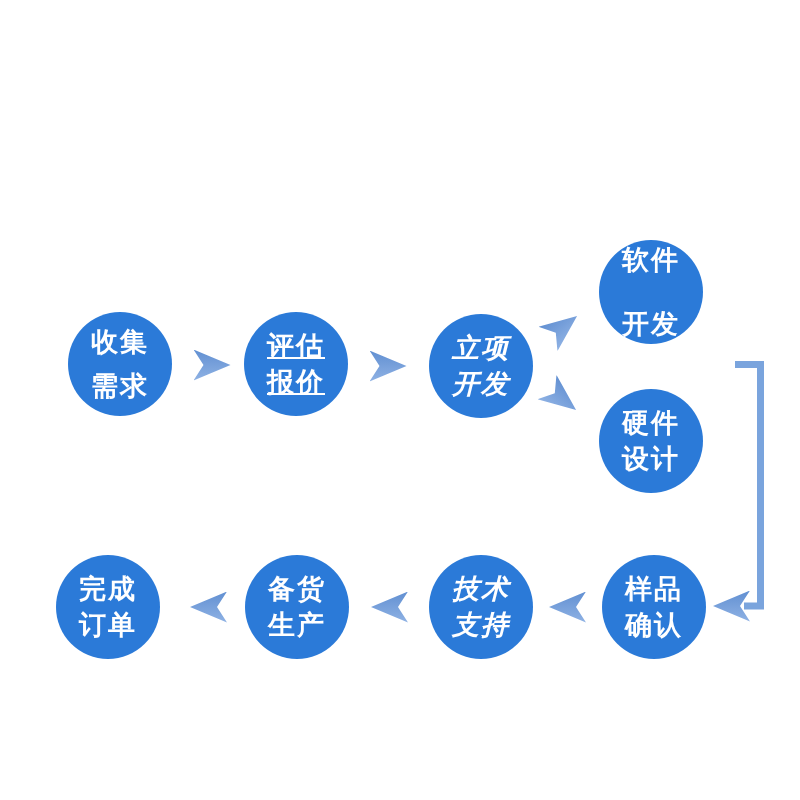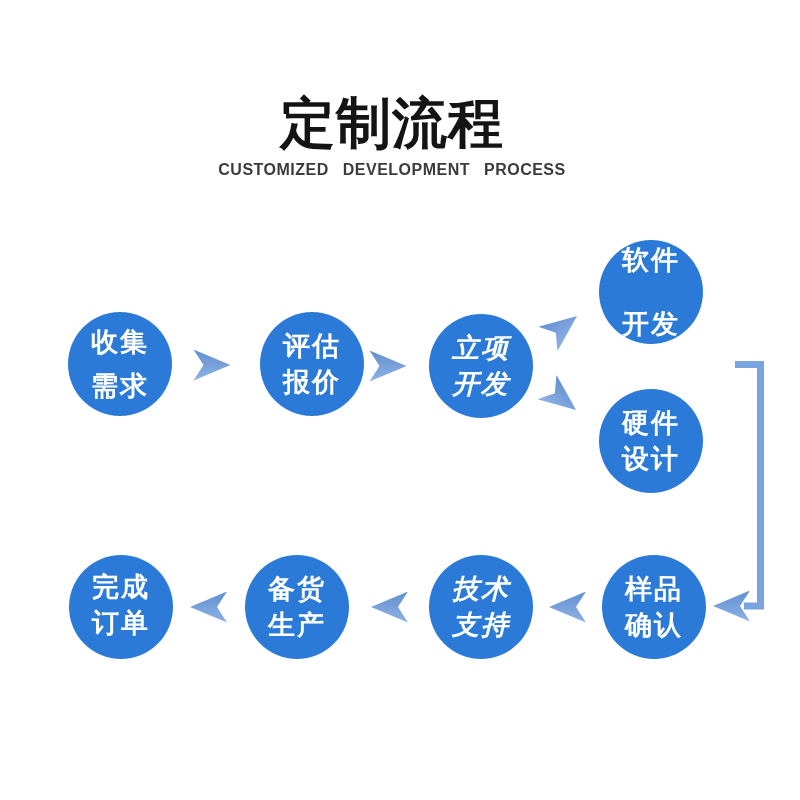--- a/index.html
+++ b/index.html
@@ -68,35 +68,31 @@
     fill:none;
     stroke:var(--connector,#7aa4dd);
     stroke-width:7;
   }
 </style>
 </head>
 <body>
 
 <div class="canvas">
 
-  <div class="header">
-    <h1 class="title">定制流程</h1>
-    <div class="subtitle">CUSTOMIZED DEVELOPMENT PROCESS</div>
-  </div>
 
   <svg class="connector-svg" viewBox="0 0 800 800">
     <path class="connector-path" id="connector-path" d="M 735 364.5 L 760.5 364.5 L 760.5 606 L 744 606"></path>
   </svg>
 
   <div id="nodes-layer">
       <div class="node" style="left: 68px; top: 312px; gap: 8px;">
         <span>收集</span>
         <span>需求</span>
       </div>
-      <div class="node" style="left: 260px; top: 312px;">
+      <div class="node" style="left: 244px; top: 312px; text-decoration: underline;">
         <span>评估</span>
         <span>报价</span>
       </div>
       <div class="node" style="left: 429px; top: 314px; font-style: italic;">
         <span>立项</span>
         <span>开发</span>
       </div>
       <div class="node" style="left: 599px; top: 240px; gap: 28px;">
         <span>软件</span>
         <span>开发</span>
@@ -110,21 +106,21 @@
         <span>确认</span>
       </div>
       <div class="node" style="left: 429px; top: 555px; font-style: italic;">
         <span>技术</span>
         <span>支持</span>
       </div>
       <div class="node" style="left: 245px; top: 555px; text-align: center;">
         <span>备货</span>
         <span>生产</span>
       </div>
-      <div class="node" style="left: 69px; top: 555px; font-family: Liberation Mono, monospace;">
+      <div class="node" style="left: 56px; top: 555px;">
         <span>完成</span>
         <span>订单</span>
       </div>
     </div>
   <div id="arrows-layer">
       <div class="dart right" style="left: 193.5px; top: 349.5px;"></div>
       <div class="dart right" style="left: 369.5px; top: 350.5px;"></div>
       <div class="dart up-right" style="left: 543.5px; top: 311.5px;"></div>
       <div class="dart down-right" style="left: 542.5px; top: 382.5px;"></div>
       <div class="dart left" style="left: 712.5px; top: 590.5px;"></div>

